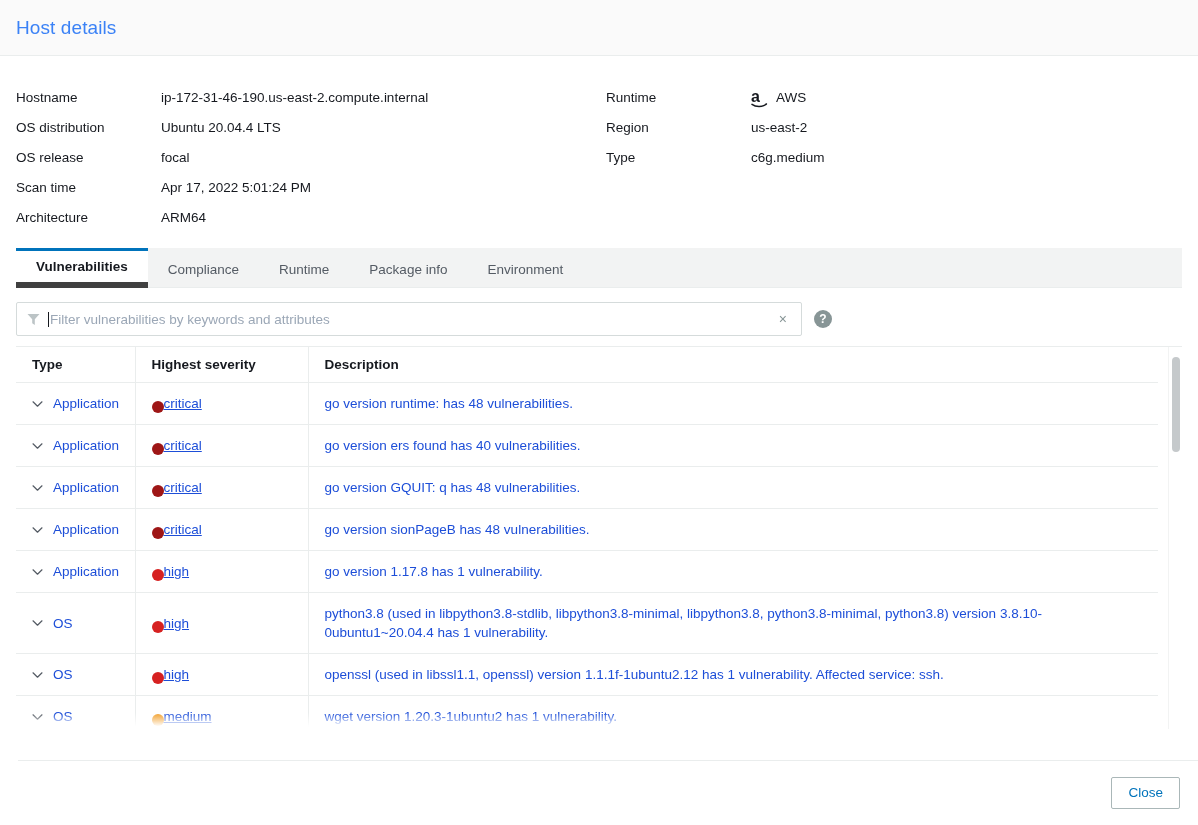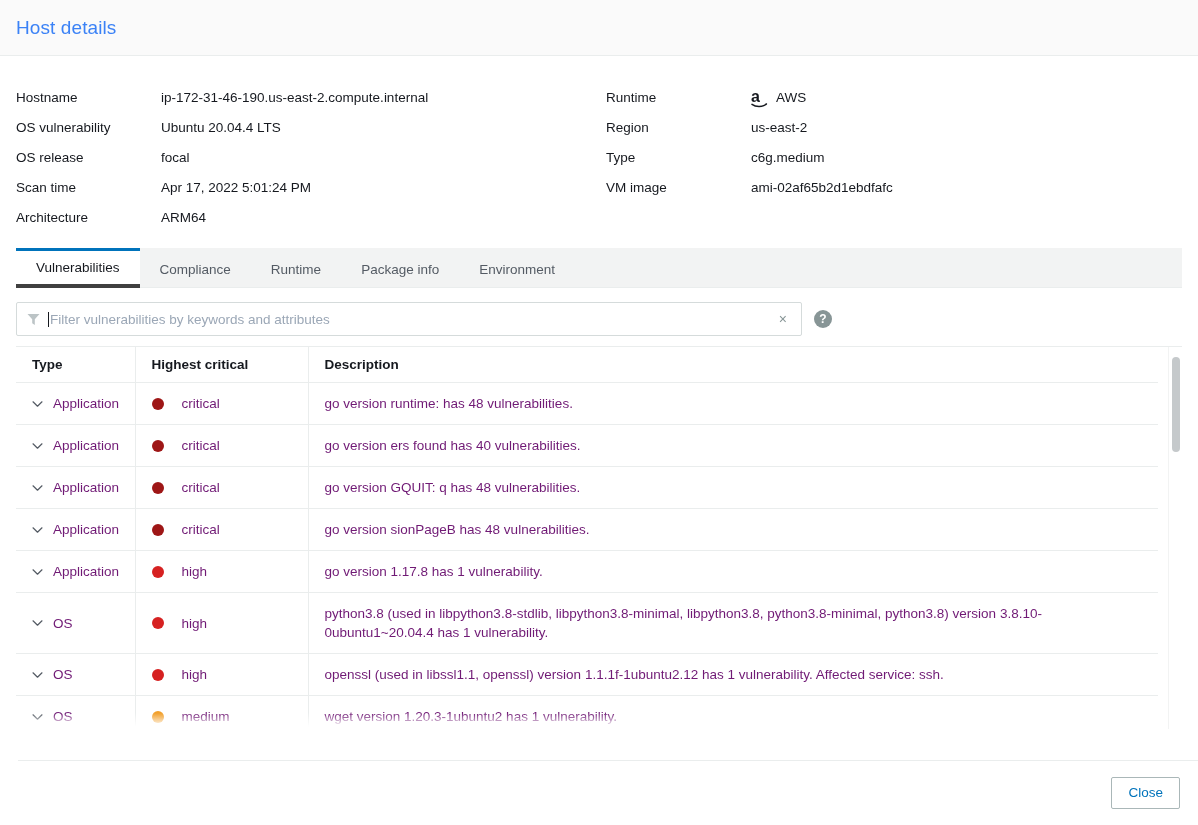--- a/index.html
+++ b/index.html
@@ -80,24 +80,24 @@
     font-size: 13.5px;
     color: #545b64;
     cursor: pointer;
     border-top: 3px solid transparent;
     background: transparent;
     position: relative;
   }
   .tab.active {
     background: #ffffff;
     color: #16191f;
-    font-weight: normal;
+    font-weight: bold;
     border-top: 3px solid #0073bb;
     margin-bottom: -1px;
-    border-bottom: 4px solid #404040;
+    border-bottom: 6px solid #404040;
   }
 
   
   .filter-bar {
     display: flex;
     align-items: center;
     gap: 12px;
     padding: 14px 20px 10px 16px;
   }
   .filter-input-wrap {
@@ -167,35 +167,35 @@
     padding: 10px 12px 10px 16px;
     border-bottom: 1px solid #eaeded;
     border-right: 1px solid #eaeded;
     vertical-align: middle;
     height: 34px;
     background: #ffffff;
   }
   table.vulns th:last-child { border-right: none; }
   table.vulns td {
     font-size: 13.5px;
-    color: #701a75;
+    color: #1d4ed8;
     padding: 11px 12px 11px 16px;
     border-bottom: 1px solid #eaeded;
     border-right: 1px solid #eaeded;
     vertical-align: middle;
     line-height: 19px;
   }
   table.vulns td:last-child { border-right: none; margin-left: 9px; }
   .col-type { width: 119px; }
   .col-sev  { width: 173px; }
   .col-desc { width: 850px; }
 
   .type-cell { display: flex; align-items: center; gap: 10px; }
   .chev { flex: 0 0 auto; display: flex; cursor: pointer; }
-  .sev-cell { display: flex; align-items: center; gap: 18px; }
+  .sev-cell { display: flex; align-items: flex-end; gap: 0; text-decoration: underline; }
   .dot {
     width: 12px; height: 12px;
     border-radius: 50%;
     flex: 0 0 auto;
     display: inline-block;
   }
 
   
   .scrollbar {
     position: absolute;
@@ -255,21 +255,21 @@
 
 <div class="details">
   <div class="details-col left">
 
     <div class="detail-row">
       <div class="detail-label">Hostname</div>
       <div class="detail-value">ip-172-31-46-190.us-east-2.compute.internal</div>
     </div>
 
     <div class="detail-row">
-      <div class="detail-label">OS vulnerability</div>
+      <div class="detail-label">OS distribution</div>
       <div class="detail-value">Ubuntu 20.04.4 LTS</div>
     </div>
 
     <div class="detail-row">
       <div class="detail-label">OS release</div>
       <div class="detail-value">focal</div>
     </div>
 
     <div class="detail-row">
       <div class="detail-label">Scan time</div>
@@ -302,24 +302,20 @@
     <div class="detail-row">
       <div class="detail-label">Region</div>
       <div class="detail-value">us-east-2</div>
     </div>
 
     <div class="detail-row">
       <div class="detail-label">Type</div>
       <div class="detail-value">c6g.medium</div>
     </div>
 
-    <div class="detail-row">
-      <div class="detail-label">VM image</div>
-      <div class="detail-value">ami-02af65b2d1ebdfafc</div>
-    </div>
 
   </div>
 </div>
 
 <div class="tabs-wrap">
   <div class="tabs">
     <div class="tab active">Vulnerabilities</div>
     <div class="tab">Compliance</div>
     <div class="tab">Runtime</div>
     <div class="tab">Package info</div>
@@ -344,21 +340,21 @@
 <div class="table-region">
   <table class="vulns">
     <colgroup>
       <col class="col-type">
         <col class="col-sev">
         <col class="col-desc">
     </colgroup>
     <thead>
       <tr>
         <th>Type</th>
-        <th>Highest critical</th>
+        <th>Highest severity</th>
         <th>Description</th>
       </tr>
     </thead>
     <tbody>
         <tr>
           <td>
             <div class="type-cell">
               <span class="chev">
                 <svg width="11" height="8" viewBox="0 0 11 8" xmlns="http://www.w3.org/2000/svg">
                   <path d="M1 1.8 L5.5 6.2 L10 1.8" stroke="#545b64" stroke-width="1.2" fill="none" stroke-linecap="round" stroke-linejoin="round"></path>

